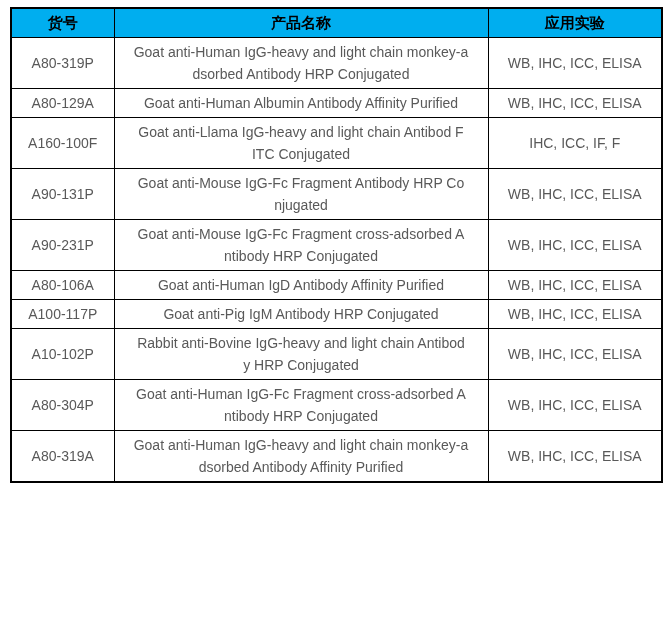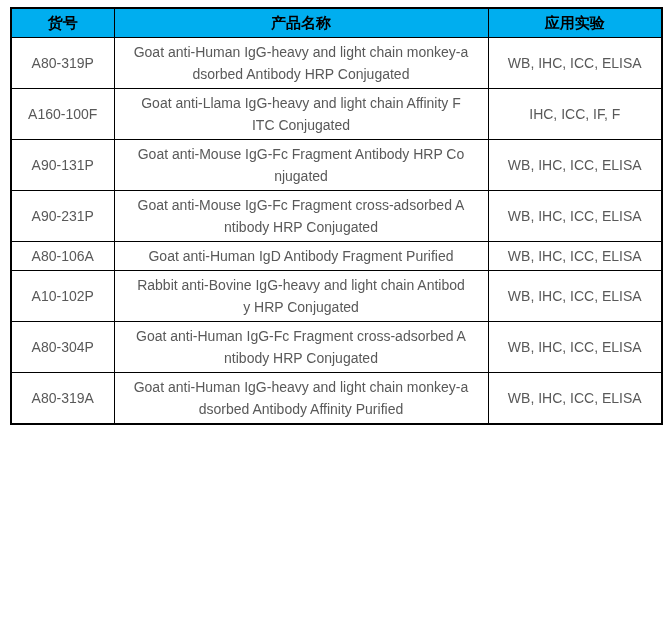--- a/index.html
+++ b/index.html
@@ -69,48 +69,58 @@
     <tbody id="table-body">
   <tr>
     <td>A80-319P</td>
     <td class="name-cell">Goat anti-Human IgG-heavy and light chain monkey-a
 dsorbed Antibody HRP Conjugated</td>
     <td>WB, IHC, ICC, ELISA</td>
   </tr>
 
 
 
+  <tr>
+    <td>A80-129A</td>
+    <td class="name-cell">Goat anti-Human Albumin Antibody Affinity Purified</td>
+    <td>WB, IHC, ICC, ELISA</td>
+  </tr>
 
   <tr>
     <td>A160-100F</td>
-    <td class="name-cell">Goat anti-Llama IgG-heavy and light chain Affinity F
+    <td class="name-cell">Goat anti-Llama IgG-heavy and light chain Antibod F
 ITC Conjugated</td>
     <td>IHC, ICC, IF, F</td>
   </tr>
 
   <tr>
     <td>A90-131P</td>
     <td class="name-cell">Goat anti-Mouse IgG-Fc Fragment Antibody HRP Co
 njugated</td>
     <td>WB, IHC, ICC, ELISA</td>
   </tr>
 
   <tr>
     <td>A90-231P</td>
     <td class="name-cell">Goat anti-Mouse IgG-Fc Fragment cross-adsorbed A
 ntibody HRP Conjugated</td>
     <td>WB, IHC, ICC, ELISA</td>
   </tr>
 
   <tr>
     <td>A80-106A</td>
-    <td class="name-cell">Goat anti-Human IgD Antibody Fragment Purified</td>
+    <td class="name-cell">Goat anti-Human IgD Antibody Affinity Purified</td>
     <td>WB, IHC, ICC, ELISA</td>
   </tr>
 
+  <tr>
+    <td>A100-117P</td>
+    <td class="name-cell">Goat anti-Pig IgM Antibody HRP Conjugated</td>
+    <td>WB, IHC, ICC, ELISA</td>
+  </tr>
 
   <tr>
     <td>A10-102P</td>
     <td class="name-cell">Rabbit anti-Bovine IgG-heavy and light chain Antibod
 y HRP Conjugated</td>
     <td>WB, IHC, ICC, ELISA</td>
   </tr>
 
 
   <tr>

